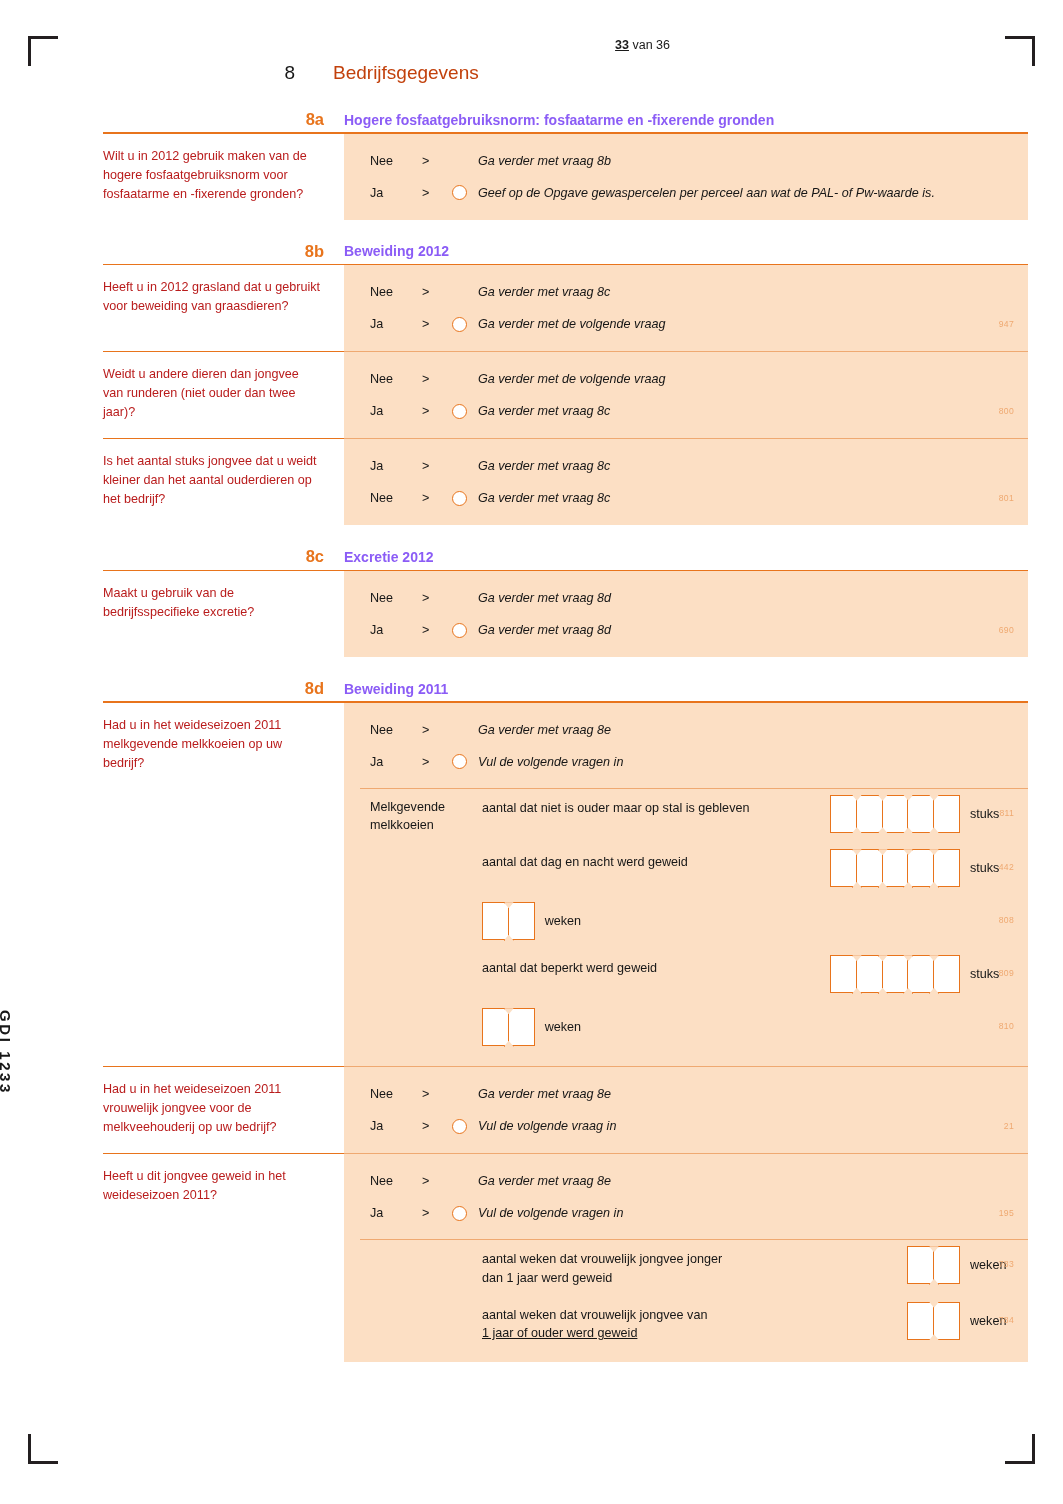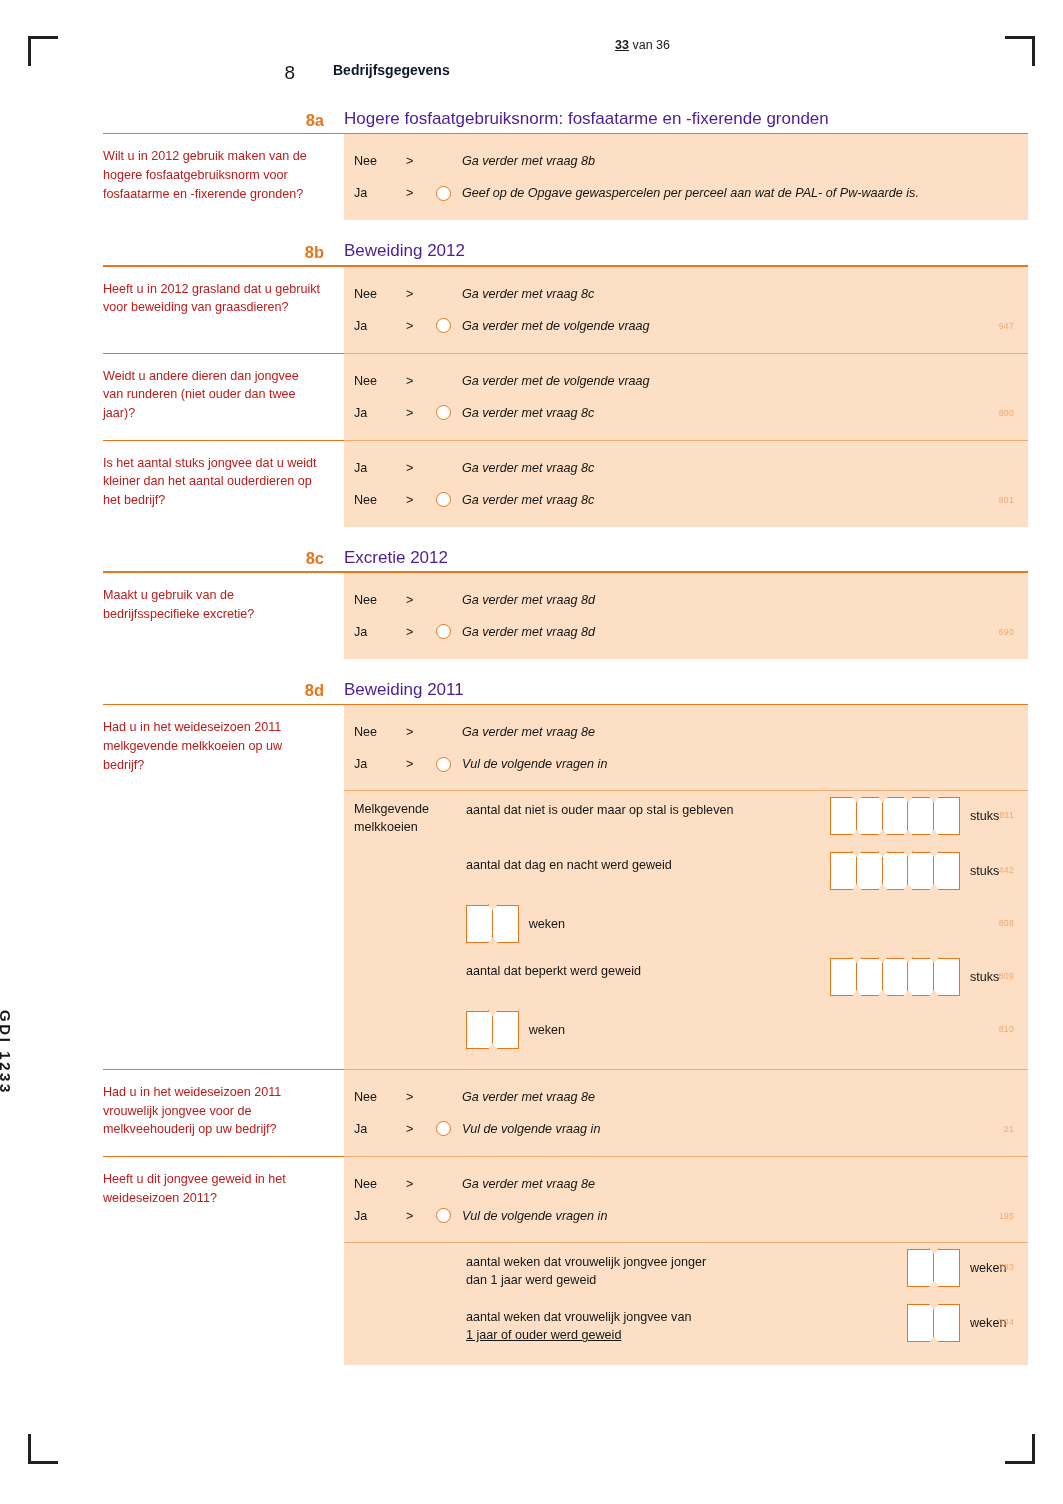--- a/index.html
+++ b/index.html
@@ -84,23 +84,23 @@
   }
   .chapter-num {
     width: 248px;
     text-align: right;
     padding-right: 38px;
     box-sizing: border-box;
     font-size: 19px;
     color: #161616;
   }
   .chapter-title {
-    font-size: 14px;
-    font-weight: bold;
-    color: #0f172a;
+    font-size: 19px;
+    font-weight: normal;
+    color: #c2410c;
   }
 
   
   #content {
     position: absolute;
     left: 103px;
     top: 110px;
     width: 925px;
   }
 
@@ -114,23 +114,23 @@
     width: 241px;
     text-align: right;
     padding-right: 20px;
     box-sizing: border-box;
     font-size: 16.5px;
     font-weight: bold;
     color: #e8741c;
     line-height: 1.1;
   }
   .sec-title {
-    font-size: 17px;
-    font-weight: normal;
-    color: #4c1d95;
+    font-size: 14px;
+    font-weight: bold;
+    color: #8b5cf6;
     line-height: 1.1;
   }
   .sec-rule {
     height: 1.6px;
     background: #e8741c;
     width: 925px;
   }
 
   
   .qblock {
@@ -145,21 +145,21 @@
     padding: 13px 22px 13px 0;
     background: #ffffff;
     font-size: 12.6px;
     line-height: 1.5;
     color: #b91c1c;
   }
   .q-right {
     flex: 1 1 auto;
     background: #fcdfc4;
     box-sizing: border-box;
-    padding: 11px 0 11px 0;
+    padding: 11px 0 11px 16px;
     position: relative;
   }
   .divider-top {
     border-top: 1.1px solid #efa971;
   }
   .divider-top-strong {
     border-top: 1.6px solid #e8741c;
   }
 
   

